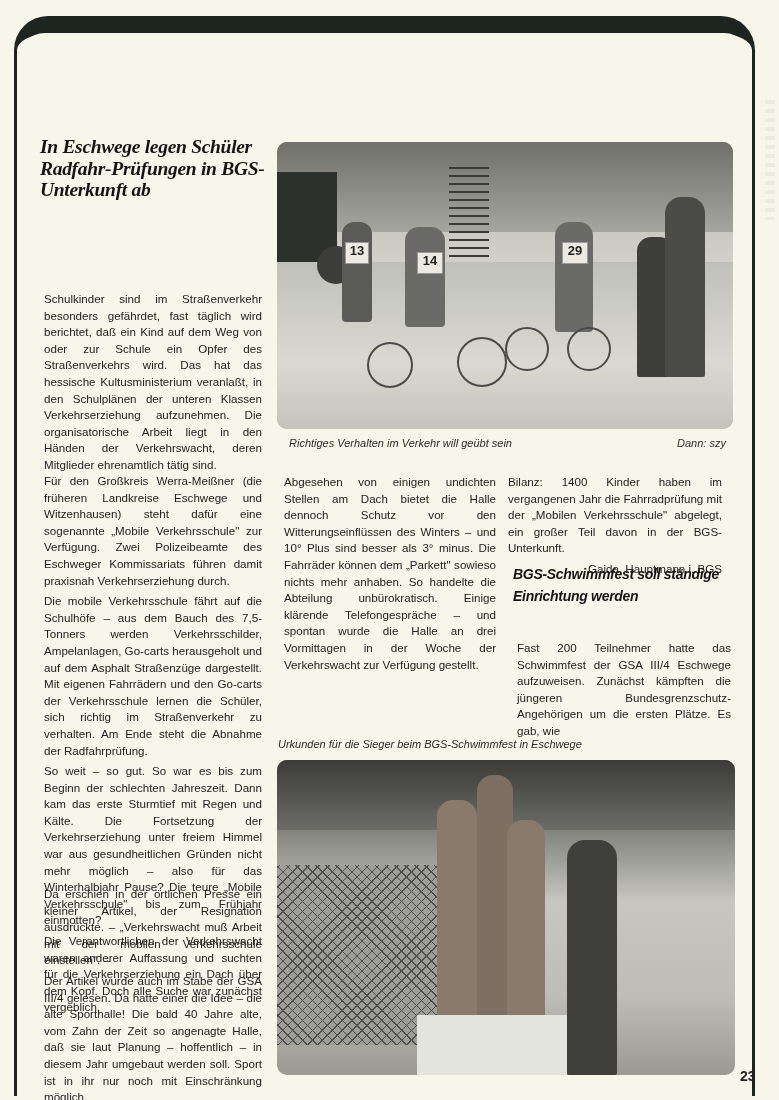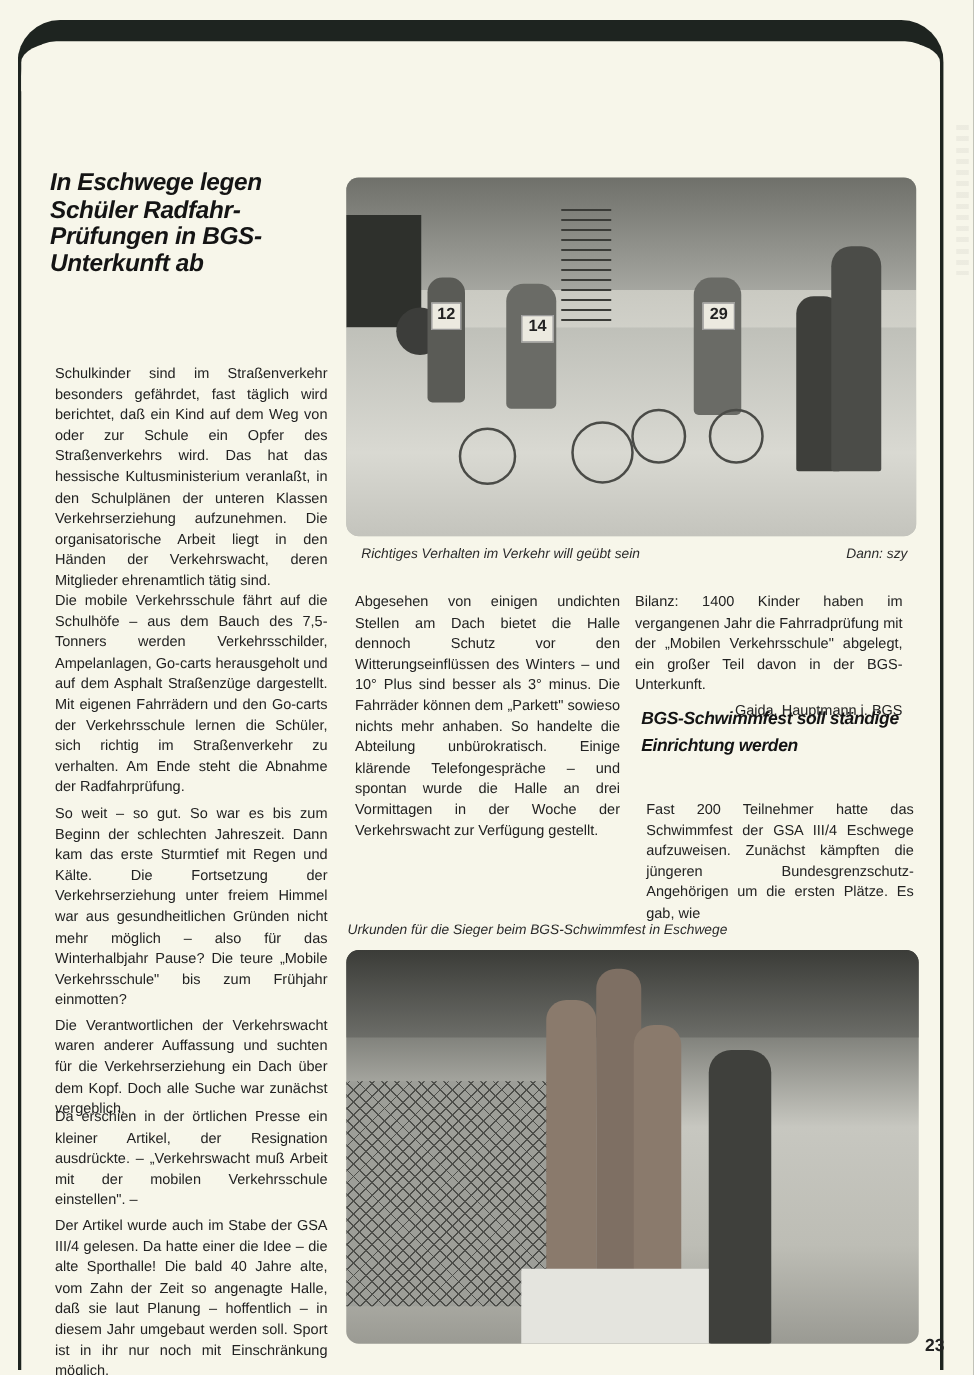--- a/index.html
+++ b/index.html
@@ -19,21 +19,21 @@
   }
   .frame-inner {
     position: absolute; left: 17px; top: 33px; width: 735px; height: 40px;
     background: #f7f6ea; border-radius: 28px 28px 0 0;
   }
   .headline {
     position: absolute; font-weight: bold; font-style: italic;
     font-family: "Liberation Sans", sans-serif; color: #141414;
     letter-spacing: -0.3px; margin: 0;
   }
-  #h1 { left: 40px; top: 136px; width: 230px; font-size: 19.5px; line-height: 21.5px; }
+  #h1 { left: 40px; top: 136px; width: 230px; font-size: 19.5px; line-height: 21.5px; font-family: Liberation Serif, serif; }
   #h2 { left: 513px; top: 564px; width: 230px; font-size: 14px; line-height: 21.5px; }
   .col {
     position: absolute; font-size: 11.6px; line-height: 16.6px;
     text-align: justify; color: #222;
   }
   .col p { margin: 4px; }
   #col1a { left: 40px; top: 287px; width: 226px; }
   #col1b { left: 40px; top: 469px; width: 226px; }
   #col1c { left: 40px; top: 882px; width: 226px; }
   #col2 { left: 280px; top: 470px; width: 220px; }
@@ -67,38 +67,39 @@
 <div class="frame-inner"></div>
 <div class="side-marks"></div>
 
 <h1 class="headline" id="h1">In Eschwege legen Schüler Radfahr-Prüfungen in BGS-Unterkunft ab</h1>
 
 <div class="col" id="col1a">
   <p>Schulkinder sind im Straßenverkehr besonders gefährdet, fast täglich wird berichtet, daß ein Kind auf dem Weg von oder zur Schule ein Opfer des Straßenverkehrs wird. Das hat das hessische Kultusministerium veranlaßt, in den Schulplänen der unteren Klassen Verkehrserziehung aufzunehmen. Die organisatorische Arbeit liegt in den Händen der Verkehrswacht, deren Mitglieder ehrenamtlich tätig sind.</p>
 </div>
 
 <div class="col" id="col1b">
+  <p>Für den Großkreis Werra-Meißner (die früheren Landkreise Eschwege und Witzenhausen) steht dafür eine sogenannte „Mobile Verkehrsschule" zur Verfügung. Zwei Polizeibeamte des Eschweger Kommissariats führen damit praxisnah Verkehrserziehung durch.</p>
   <p>Die mobile Verkehrsschule fährt auf die Schulhöfe – aus dem Bauch des 7,5-Tonners werden Verkehrsschilder, Ampelanlagen, Go-carts herausgeholt und auf dem Asphalt Straßenzüge dargestellt. Mit eigenen Fahrrädern und den Go-carts der Verkehrsschule lernen die Schüler, sich richtig im Straßenverkehr zu verhalten. Am Ende steht die Abnahme der Radfahrprüfung.</p>
   <p>So weit – so gut. So war es bis zum Beginn der schlechten Jahreszeit. Dann kam das erste Sturmtief mit Regen und Kälte. Die Fortsetzung der Verkehrserziehung unter freiem Himmel war aus gesundheitlichen Gründen nicht mehr möglich – also für das Winterhalbjahr Pause? Die teure „Mobile Verkehrsschule" bis zum Frühjahr einmotten?</p>
   <p>Die Verantwortlichen der Verkehrswacht waren anderer Auffassung und suchten für die Verkehrserziehung ein Dach über dem Kopf. Doch alle Suche war zunächst vergeblich.</p>
 </div>
 
 <div class="col" id="col1c">
   <p>Da erschien in der örtlichen Presse ein kleiner Artikel, der Resignation ausdrückte. – „Verkehrswacht muß Arbeit mit der mobilen Verkehrsschule einstellen". –</p>
   <p>Der Artikel wurde auch im Stabe der GSA III/4 gelesen. Da hatte einer die Idee – die alte Sporthalle! Die bald 40 Jahre alte, vom Zahn der Zeit so angenagte Halle, daß sie laut Planung – hoffentlich – in diesem Jahr umgebaut werden soll. Sport ist in ihr nur noch mit Einschränkung möglich.</p>
 </div>
 
 <div class="photo" id="photo1">
   <div class="shape" style="left:0;top:0;width:100%;height:90px;background:linear-gradient(180deg,#6f706a,#a5a6a0);"></div>
   <div class="shape" style="left:0;top:30px;width:60px;height:90px;background:#2e302c;"></div>
   <div class="shape" style="left:172px;top:25px;width:40px;height:100px;background:repeating-linear-gradient(180deg,#3a3b37 0 2px,transparent 2px 8px);"></div>
   <div class="shape" style="left:0;top:120px;width:100%;height:167px;background:linear-gradient(180deg,#bfc0b9,#d9d9d2 60%,#c4c4bd);"></div>
   <div class="shape" style="left:40px;top:104px;width:38px;height:38px;border-radius:50%;background:#3c3d3a;"></div>
   <div class="shape" style="left:65px;top:80px;width:30px;height:100px;background:#5a5b56;border-radius:12px 12px 4px 4px;"></div>
-  <div class="bibnum" style="left:68px;top:100px;width:22px;height:20px;">12</div>
+  <div class="bibnum" style="left:68px;top:100px;width:22px;height:20px;">13</div>
   <div class="shape" style="left:128px;top:85px;width:40px;height:100px;background:#6a6b66;border-radius:14px 14px 4px 4px;"></div>
   <div class="bibnum" style="left:140px;top:110px;width:24px;height:20px;">14</div>
   <div class="shape" style="left:278px;top:80px;width:38px;height:110px;background:#6a6b66;border-radius:14px 14px 4px 4px;"></div>
   <div class="bibnum" style="left:285px;top:100px;width:24px;height:20px;">29</div>
   <div class="shape" style="left:90px;top:200px;width:42px;height:42px;border:2px solid #4a4b47;border-radius:50%;"></div>
   <div class="shape" style="left:180px;top:195px;width:46px;height:46px;border:2px solid #4a4b47;border-radius:50%;"></div>
   <div class="shape" style="left:228px;top:185px;width:40px;height:40px;border:2px solid #4a4b47;border-radius:50%;"></div>
   <div class="shape" style="left:290px;top:185px;width:40px;height:40px;border:2px solid #4a4b47;border-radius:50%;"></div>
   <div class="shape" style="left:360px;top:95px;width:36px;height:140px;background:#3e3f3b;border-radius:14px 14px 2px 2px;"></div>
   <div class="shape" style="left:388px;top:55px;width:40px;height:180px;background:#4b4c48;border-radius:16px 16px 2px 2px;"></div>

